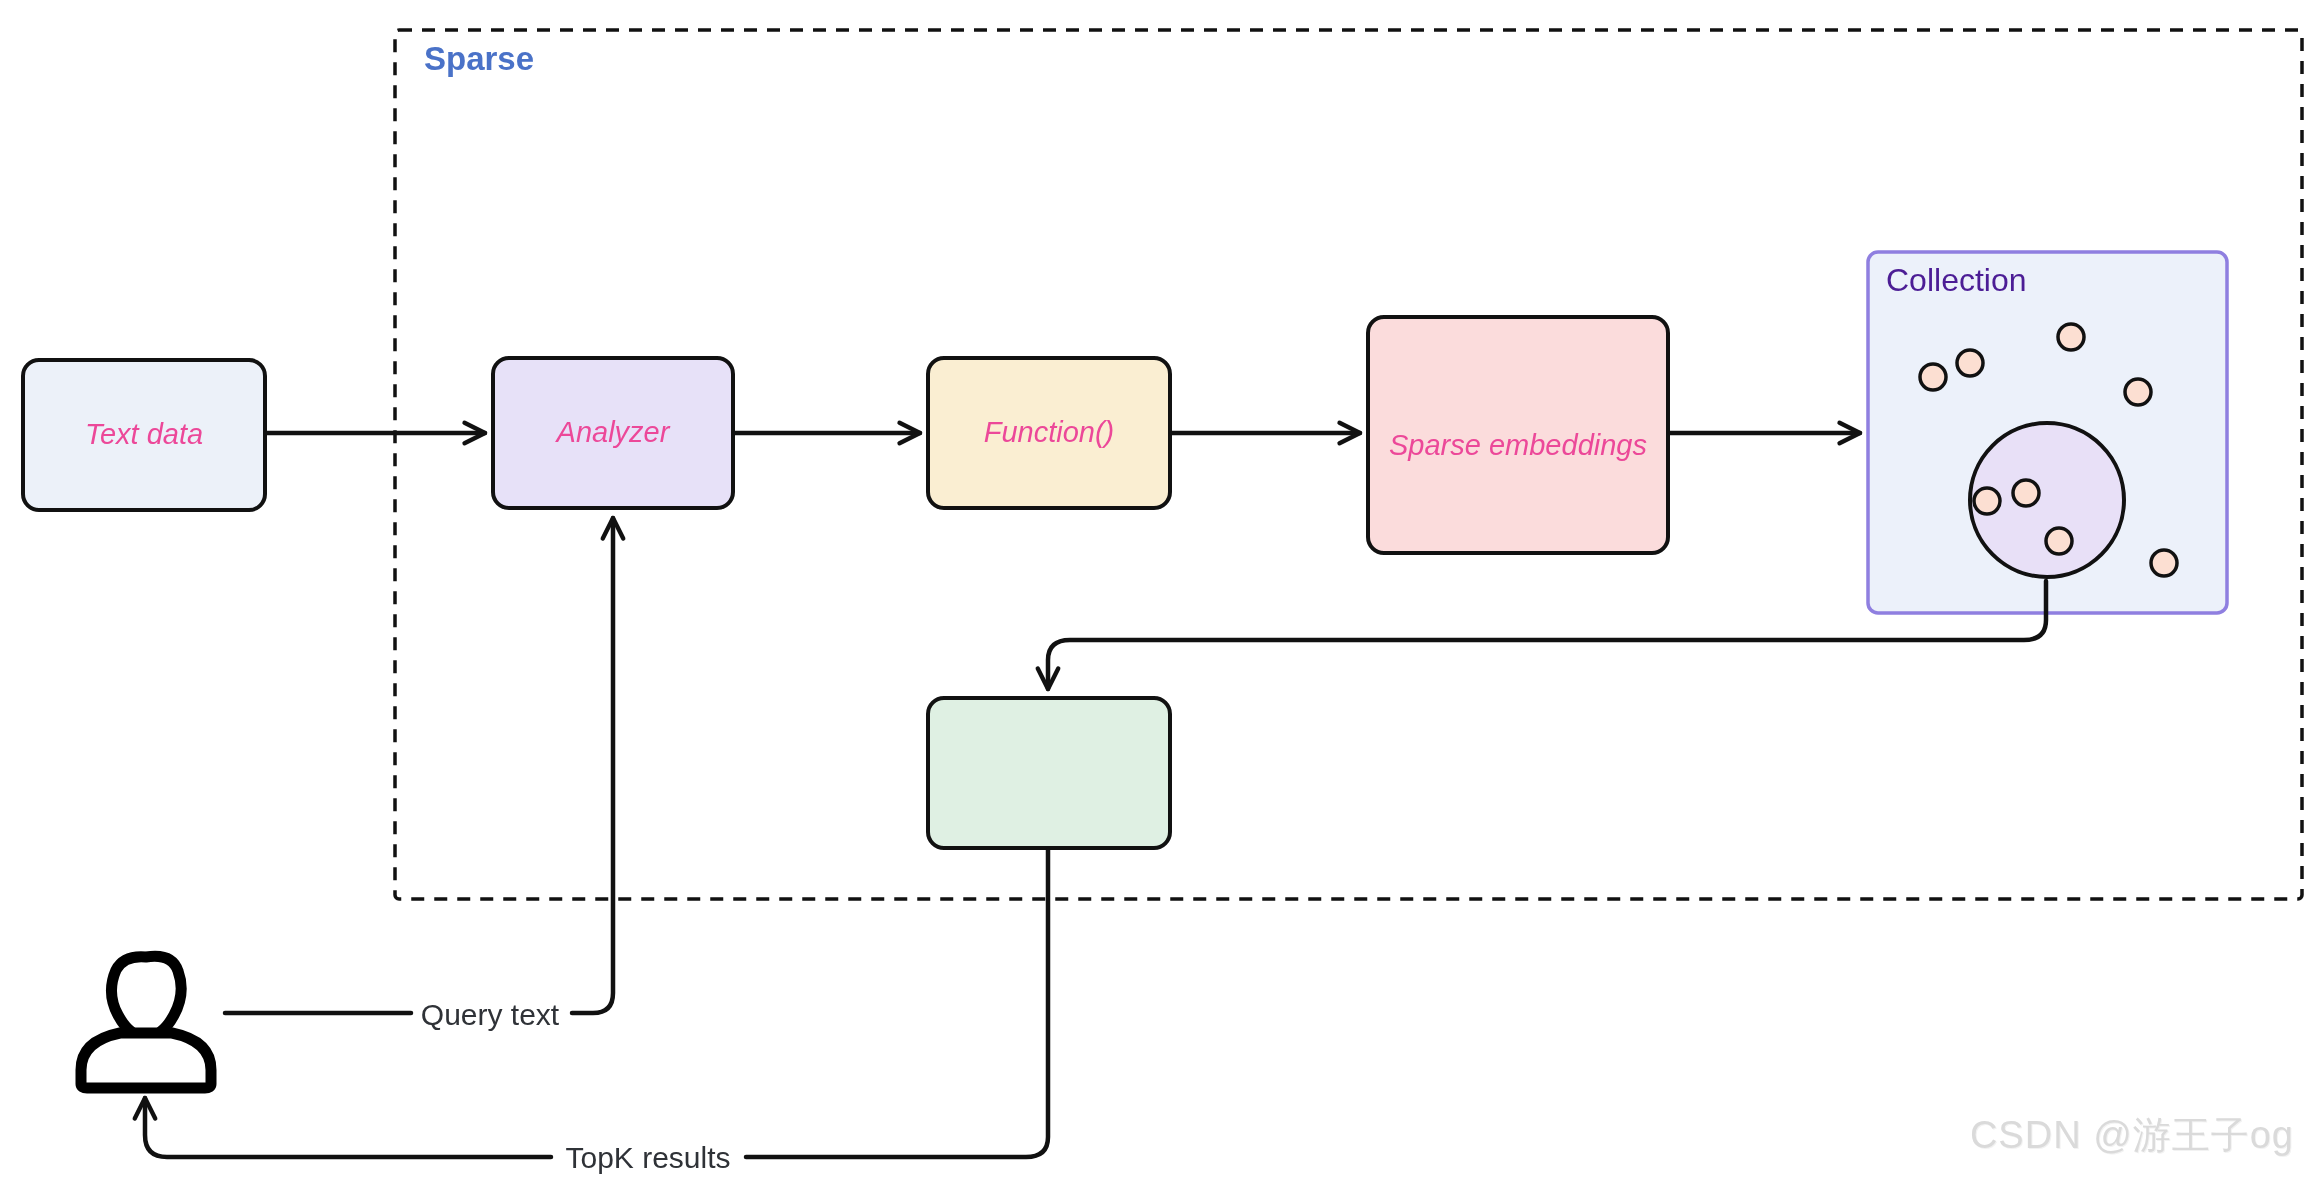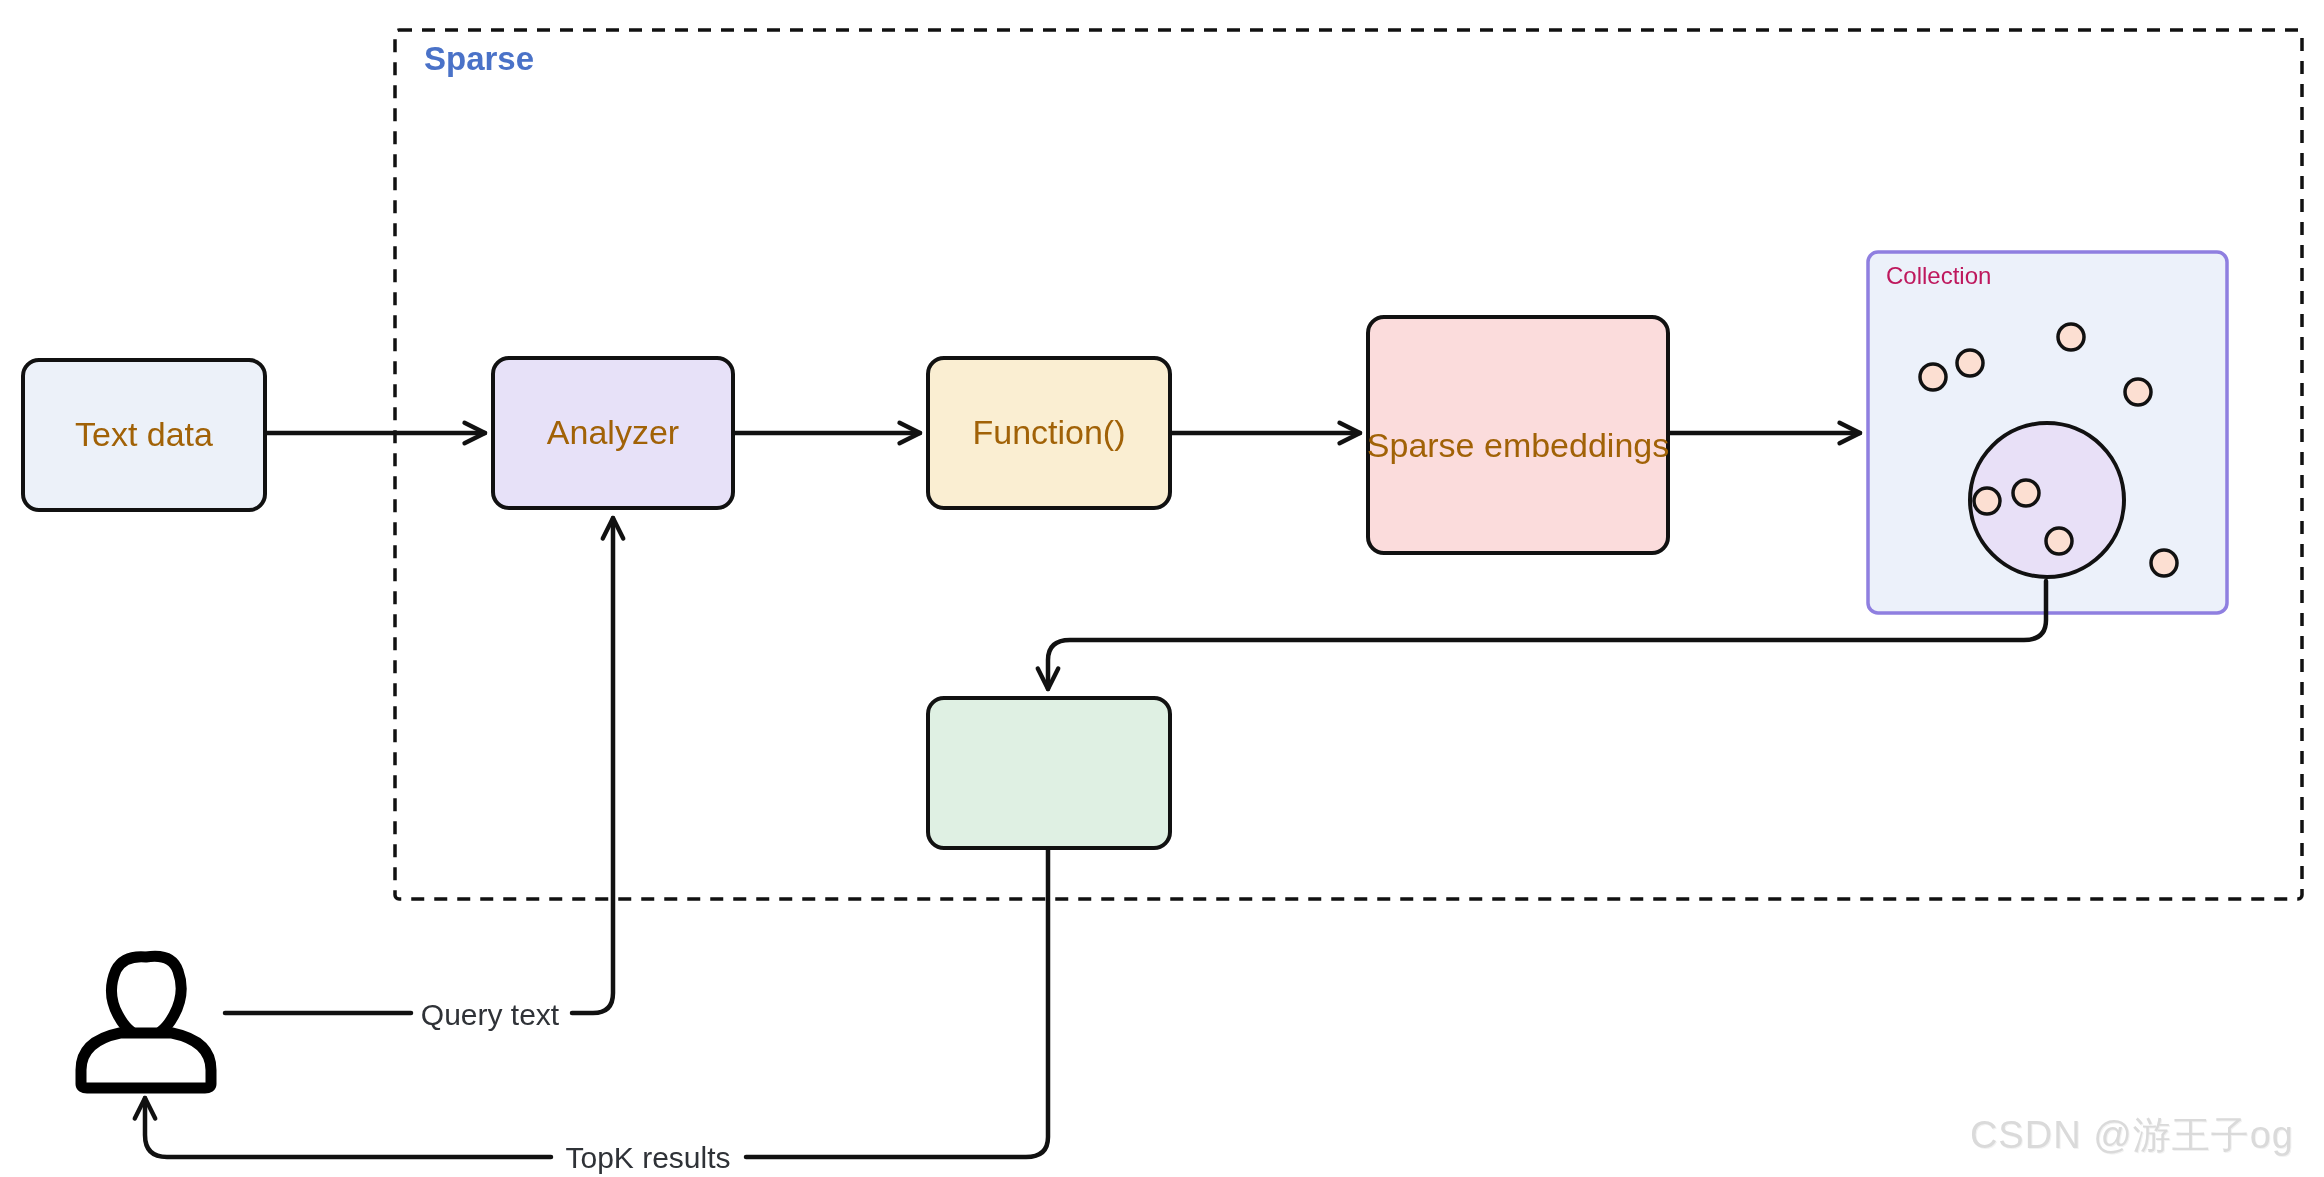--- a/index.html
+++ b/index.html
@@ -7,30 +7,30 @@
     position:relative;
     width:2324px;height:1177px;
     background:#ffffff;
     font-family:"Liberation Sans","DejaVu Sans",sans-serif;
     overflow:hidden;
   }
   svg.layer{position:absolute;left:0;top:0;width:2324px;height:1177px;}
   .node-label{
     position:absolute;
     display:flex;align-items:center;justify-content:center;
-    color:#a16207;font-size:34px;line-height:1.1;
-    pointer-events:none;white-space:nowrap;
+    color:#ec4899;font-size:29px;line-height:1.1;
+    pointer-events:none;white-space:nowrap;font-style:italic;
   }
   .container-title{
     position:absolute;left:424px;top:40px;
     font-size:33px;font-weight:700;color:#4a72c8;
   }
   .collection-title{
     position:absolute;left:1886px;top:262px;
-    font-size:24px;color:#be185d;
+    font-size:32px;color:#4c1d95;
   }
   .edge-label{
     position:absolute;
     display:flex;align-items:center;justify-content:center;
     font-size:30px;color:#2f3237;white-space:nowrap;
   }
   .edge-label.query{left:415px;top:995px;width:150px;height:40px;text-align:center;}
   .edge-label.topk{left:553px;top:1138px;width:190px;height:40px;}
   .watermark{
     position:absolute;right:30px;top:1110px;

